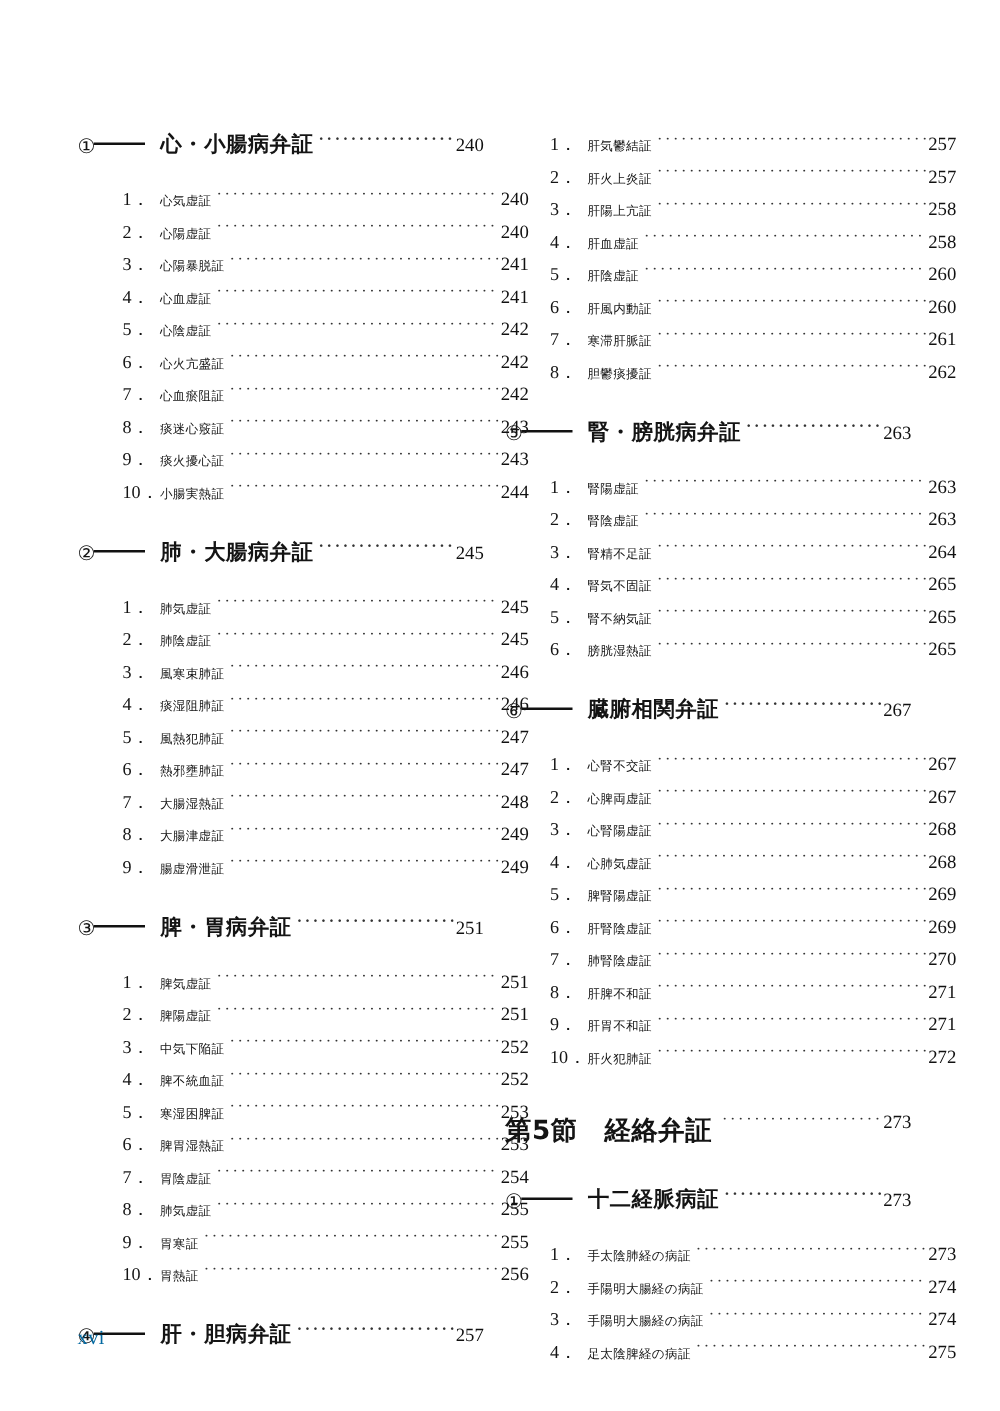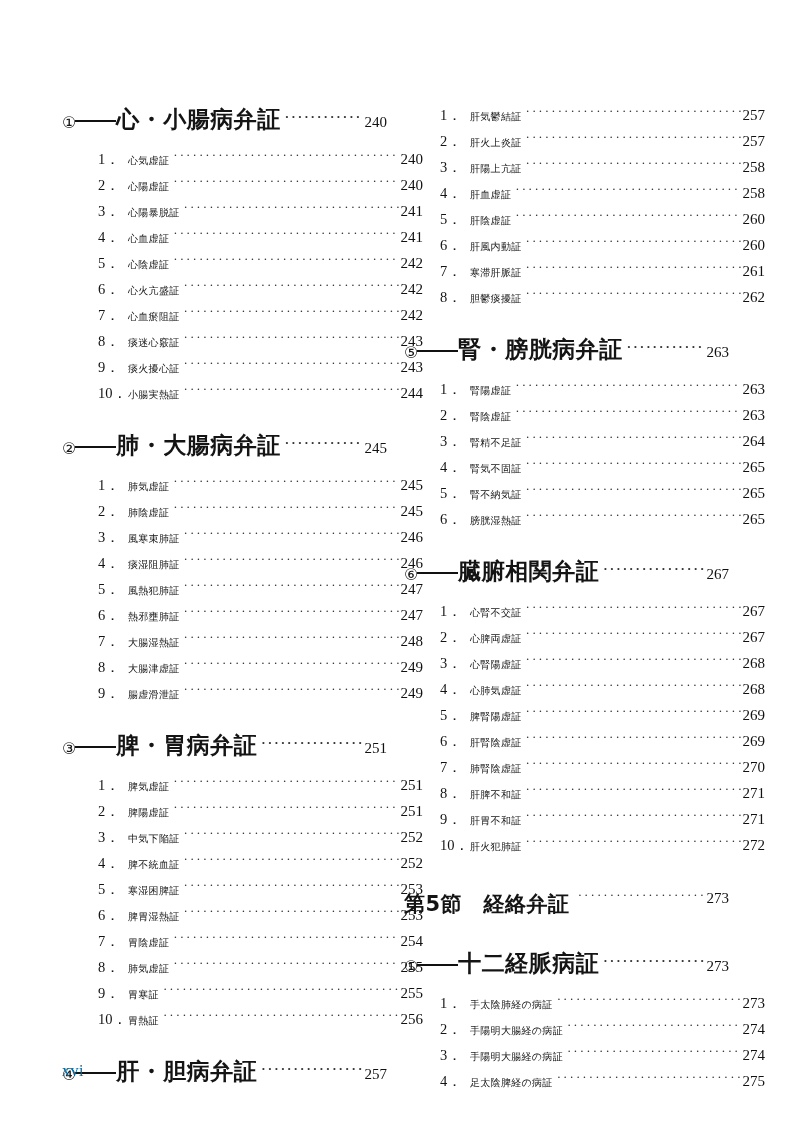--- a/index.html
+++ b/index.html
@@ -89,25 +89,25 @@
     flex: 0 0 auto;
     width: 41px;
     height: 0;
     border-top: 2px solid #111;
     position: relative;
     top: -5px;
     margin-left: -1px;
   }
   .grp-head .gtitle {
     flex: 0 0 auto;
-    font-size: 23px;
+    font-size: 17px;
     font-weight: bold;
     font-family: Liberation Sans, sans-serif;
     letter-spacing: 0.5px;
-    margin-left: 0px;
+    margin-left: 12px;
   }
   .grp-head .leader::before { bottom: 0.14em; }
   .grp-head .pg { font-size: 15px; font-weight: normal; }
 
   
   .item {
     padding-left: 36px;
   }
   .item .num {
     flex: 0 0 auto;

